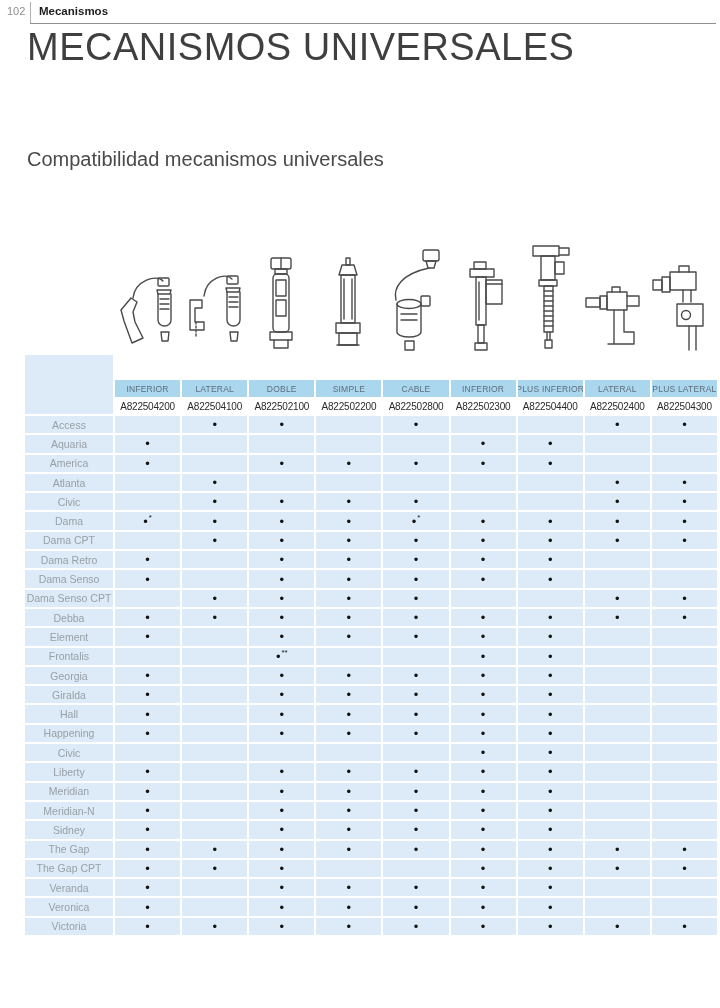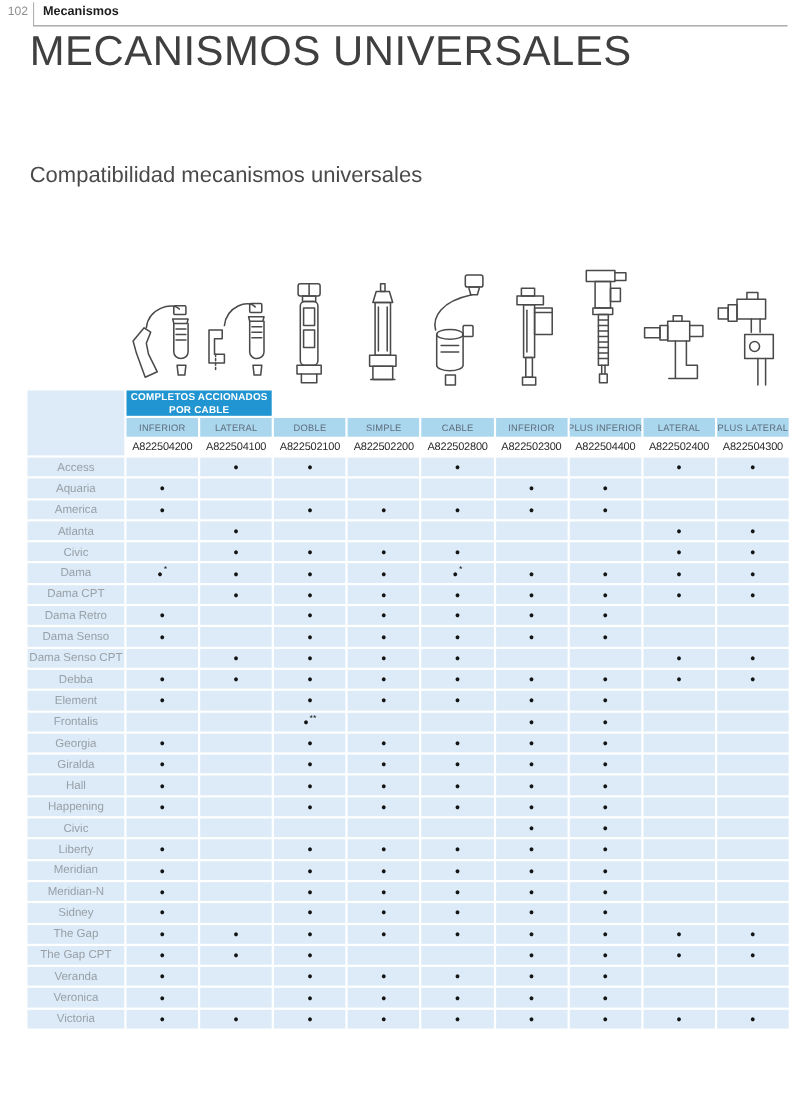--- a/index.html
+++ b/index.html
@@ -171,21 +171,20 @@
  <circle cx="35" cy="55" r="4.5"></circle>
  <path d="M38 66 v24 m7 -24 v24"></path>
         </g>
       </svg>
     </div>
   </div>
 
 <div class="comp-table" id="comp-table">
     <div class="t-head">
       <div class="corner"></div>
-      <div class="g-cell" style="grid-area: 1 / 2 / auto / 4;">COMPLETOS ACCIONADOS POR CABLE</div>
       <div class="s-cell" style="grid-area: 2 / 2;">INFERIOR</div>
       <div class="c-cell" style="grid-area: 3 / 2;">A822504200</div>
       <div class="s-cell" style="grid-area: 2 / 3;">LATERAL</div>
       <div class="c-cell" style="grid-area: 3 / 3;">A822504100</div>
       <div class="s-cell" style="grid-area: 2 / 4;">DOBLE</div>
       <div class="c-cell" style="grid-area: 3 / 4;">A822502100</div>
       <div class="s-cell" style="grid-area: 2 / 5;">SIMPLE</div>
       <div class="c-cell" style="grid-area: 3 / 5;">A822502200</div>
       <div class="s-cell" style="grid-area: 2 / 6;">CABLE</div>
       <div class="c-cell" style="grid-area: 3 / 6;">A822502800</div>

